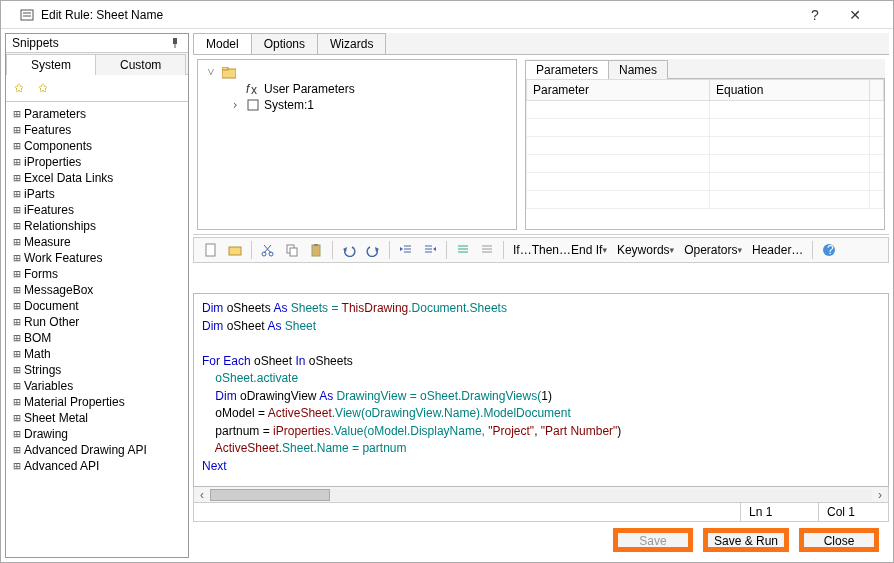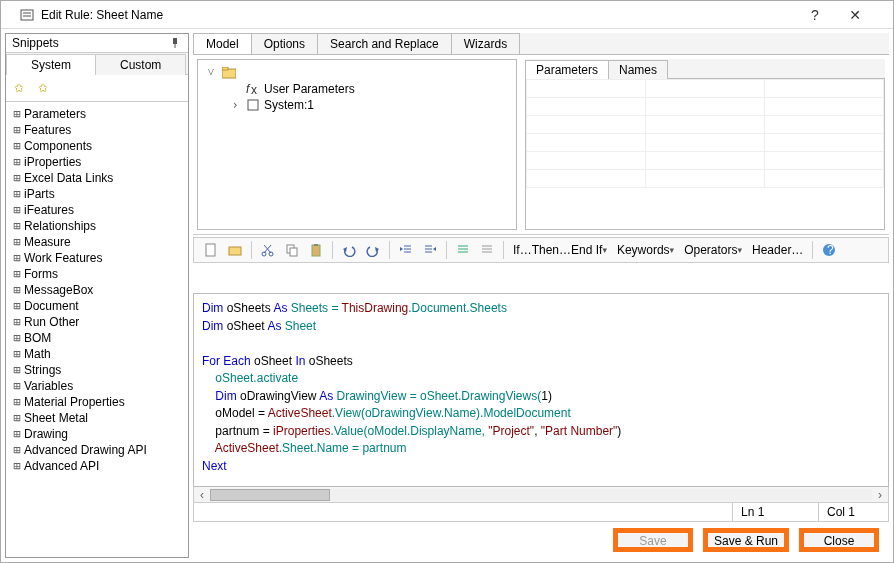--- a/index.html
+++ b/index.html
@@ -47,21 +47,21 @@
 .editor { flex:1; border:1px solid #bbb; overflow:auto; padding:6px 8px; font-family: Consolas, "Courier New", monospace; font-size:13px; line-height:1.35; white-space:pre;margin-top:28px; }
 .kw { color:#0000c8; }
 .ty { color:#008080; }
 .mem { color:#800000; }
 .str { color:#800000; }
 .num { color:#000; }
 .sc-wrap { height:16px; border:1px solid #ccc; border-top:none; display:flex;align-items:center; background:#f4f4f4;}
 .sc-wrap .ar { width:16px;text-align:center;color:#666;}
 .sc-wrap .track { flex:1; position:relative; height:12px; background:#f0f0f0;}
 .sc-wrap .thumb { position:absolute; left:0; width:120px; height:12px; background:#cdcdcd; border:1px solid #aaa;}
-.status { display:flex; justify-content:flex-end; gap:16px; border:1px solid #ccc; border-top:none;}
+.status { display:flex; justify-content:flex-end; gap:8px; border:1px solid #ccc; border-top:none;}
 .status .cell { border-left:1px solid #ccc; padding:2px 24px 2px 8px; min-width:70px;}
 .footer { display:flex; justify-content:flex-end; gap:10px; padding:6px 10px; }
 .footer button { min-width:80px; height:24px; border:5px solid #f97316; background:#f4f4f4; }
 .footer button:disabled { color:#999; }
 svg { display:block; }
 </style>
 </head>
 <body>
 
 <div class="window">
@@ -191,21 +191,20 @@
             <span class="exp">⊞</span>
             <span>Advanced API</span>
           </div>
       </div>
     </div>
 
     <div class="right">
       <div class="maintabs">
         <div class="tab active">Model</div>
         <div class="tab">Options</div>
-        <div class="tab">Search and Replace</div>
         <div class="tab">Wizards</div>
       </div>
 
       <div class="upper">
         <div class="model-tree">
           <div class="mt-row">
             <span class="exp">˅</span>
             <span class="ic">
                 <svg width="14" height="12">
                   <rect x="0" y="2" width="14" height="9" fill="#f7d77a" stroke="#b8923a"></rect>
@@ -234,20 +233,25 @@
           </div>
         </div>
         <div class="param-panel">
           <div class="param-tabs">
             <div class="tab active">Parameters</div>
             <div class="tab">Names</div>
           </div>
           <div class="param-grid">
             <table>
               <tbody>
+                  <tr>
+                <th>Parameter</th>
+                <th>Equation</th>
+                <th style="width:14px"></th>
+              </tr>
               <tr>
                     <td></td>
                     <td></td>
                     <td></td>
                   </tr>
               <tr>
                     <td></td>
                     <td></td>
                     <td></td>
                   </tr>

